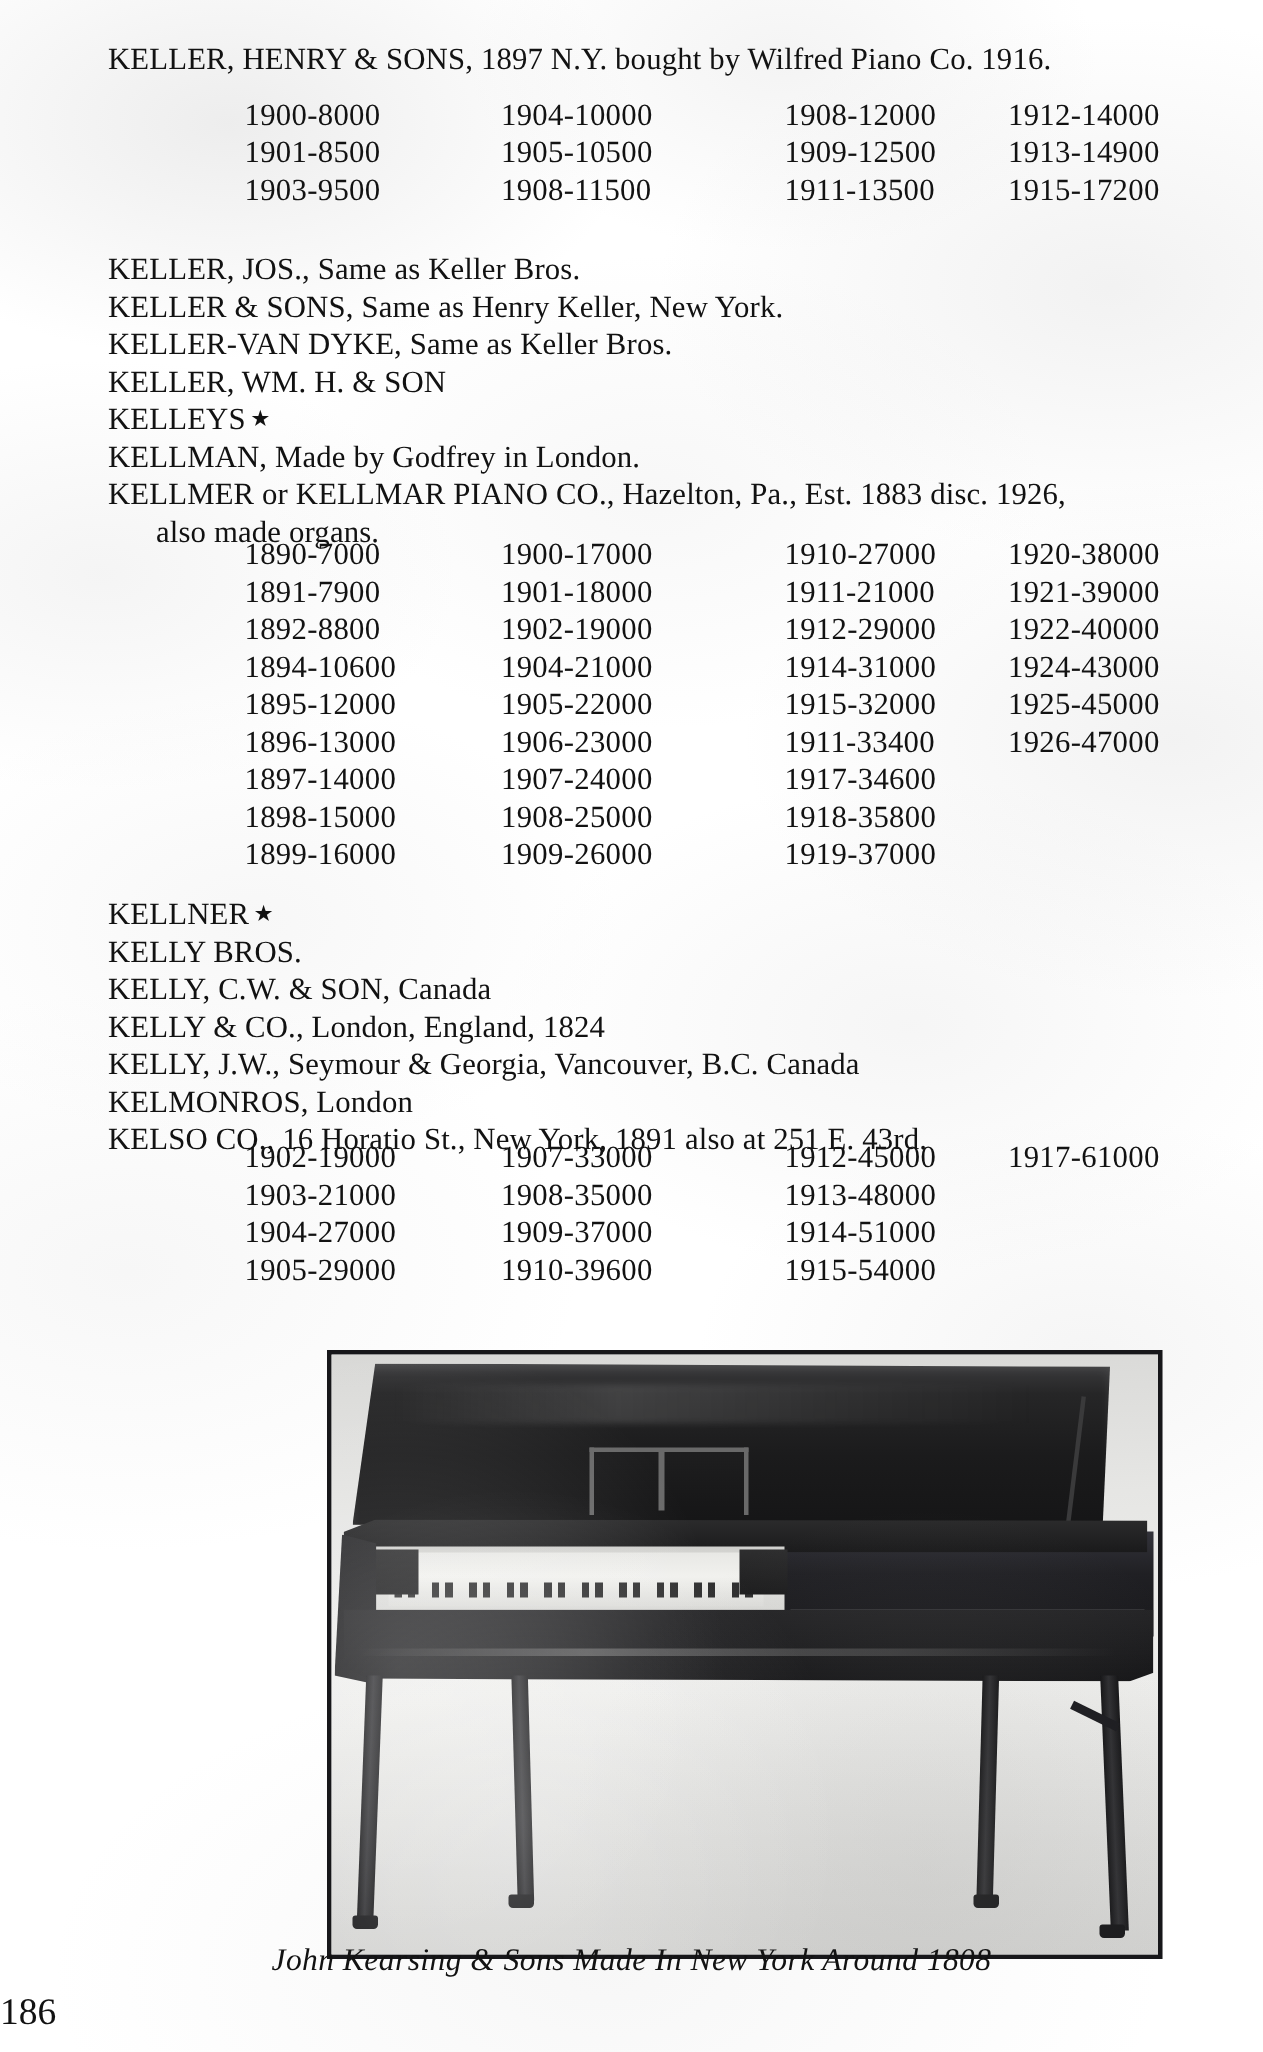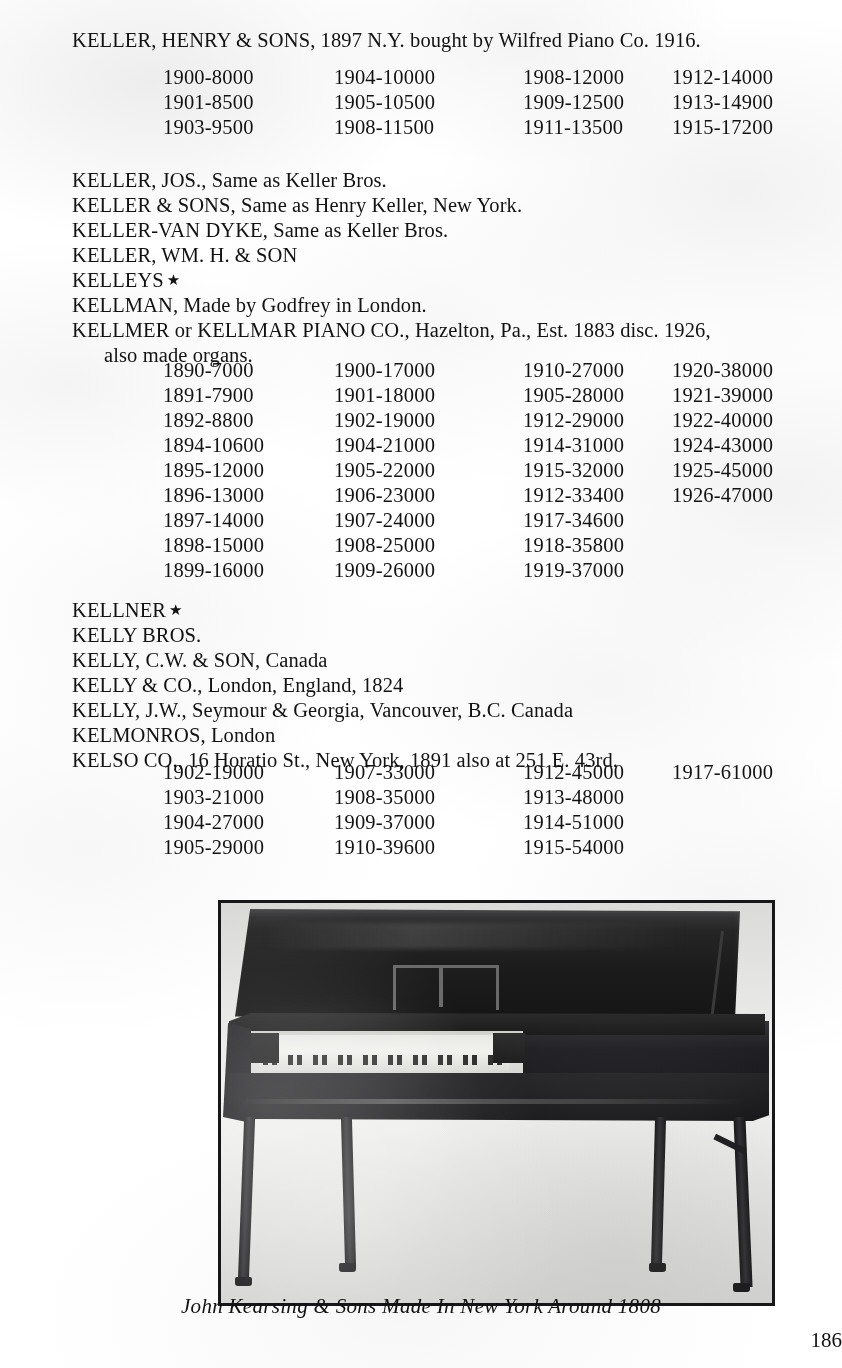--- a/index.html
+++ b/index.html
@@ -235,22 +235,22 @@
     top: 1294px;
     text-align: center;
     font-style: italic;
     font-size: 21px;
     letter-spacing: 0.3px;
   }
   #folio {
     position: absolute;
     left: 0; right: 0;
     top: 1328px;
-    text-align: right;
-    font-size: 21px;
+    text-align: left;
+    font-size: 25px;
   }
 </style>
 </head>
 <body>
 
 <div id="paper"></div>
 
 <div id="content">
 
   <div id="entries-layer">
@@ -295,21 +295,21 @@
       <div class="serial-table" style="top: 358px;">
         <div class="serial-row">
           <span class="serial-cell c0">1890-7000</span>
           <span class="serial-cell c1">1900-17000</span>
           <span class="serial-cell c2">1910-27000</span>
           <span class="serial-cell c3">1920-38000</span>
         </div>
         <div class="serial-row">
           <span class="serial-cell c0">1891-7900</span>
           <span class="serial-cell c1">1901-18000</span>
-          <span class="serial-cell c2">1905-28000</span>
+          <span class="serial-cell c2">1911-21000</span>
           <span class="serial-cell c3">1921-39000</span>
         </div>
         <div class="serial-row">
           <span class="serial-cell c0">1892-8800</span>
           <span class="serial-cell c1">1902-19000</span>
           <span class="serial-cell c2">1912-29000</span>
           <span class="serial-cell c3">1922-40000</span>
         </div>
         <div class="serial-row">
           <span class="serial-cell c0">1894-10600</span>
@@ -319,21 +319,21 @@
         </div>
         <div class="serial-row">
           <span class="serial-cell c0">1895-12000</span>
           <span class="serial-cell c1">1905-22000</span>
           <span class="serial-cell c2">1915-32000</span>
           <span class="serial-cell c3">1925-45000</span>
         </div>
         <div class="serial-row">
           <span class="serial-cell c0">1896-13000</span>
           <span class="serial-cell c1">1906-23000</span>
-          <span class="serial-cell c2">1912-33400</span>
+          <span class="serial-cell c2">1911-33400</span>
           <span class="serial-cell c3">1926-47000</span>
         </div>
         <div class="serial-row">
           <span class="serial-cell c0">1897-14000</span>
           <span class="serial-cell c1">1907-24000</span>
           <span class="serial-cell c2">1917-34600</span>
         </div>
         <div class="serial-row">
           <span class="serial-cell c0">1898-15000</span>
           <span class="serial-cell c1">1908-25000</span>

